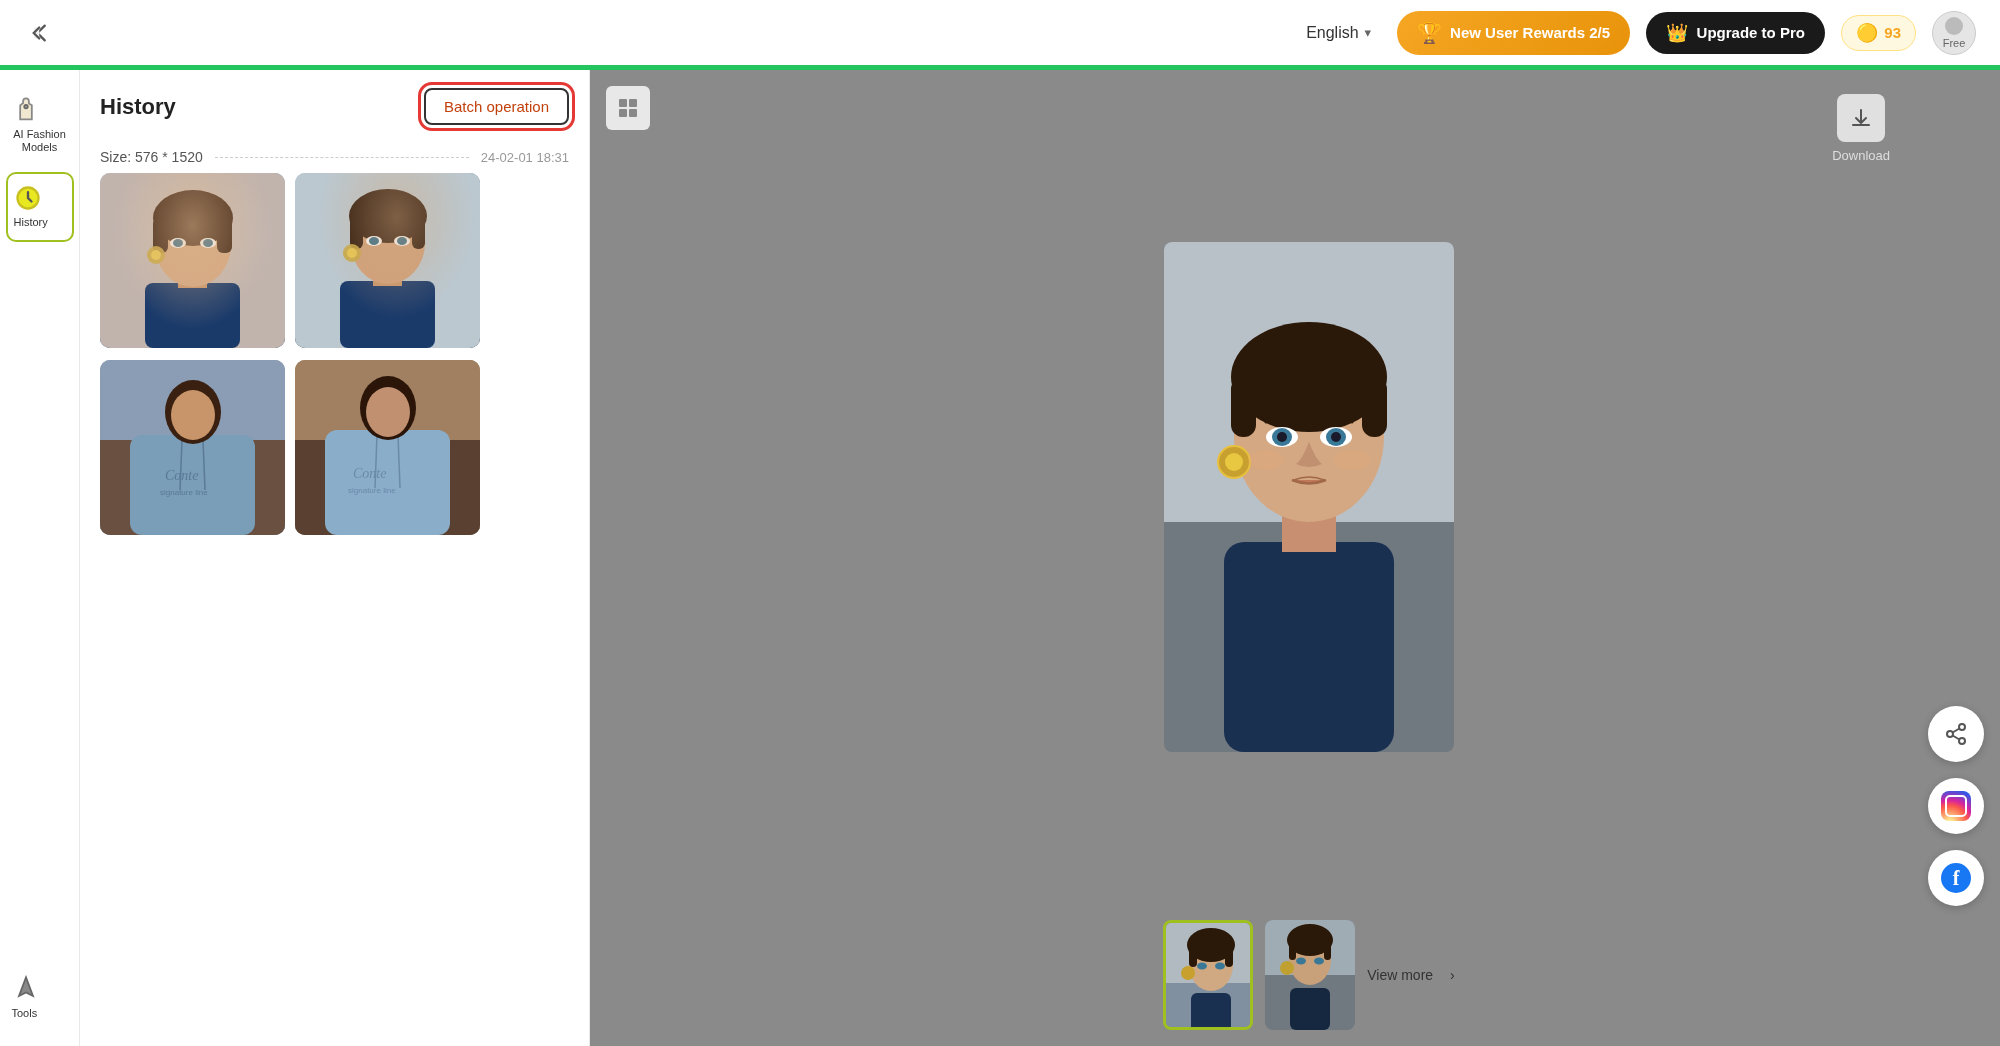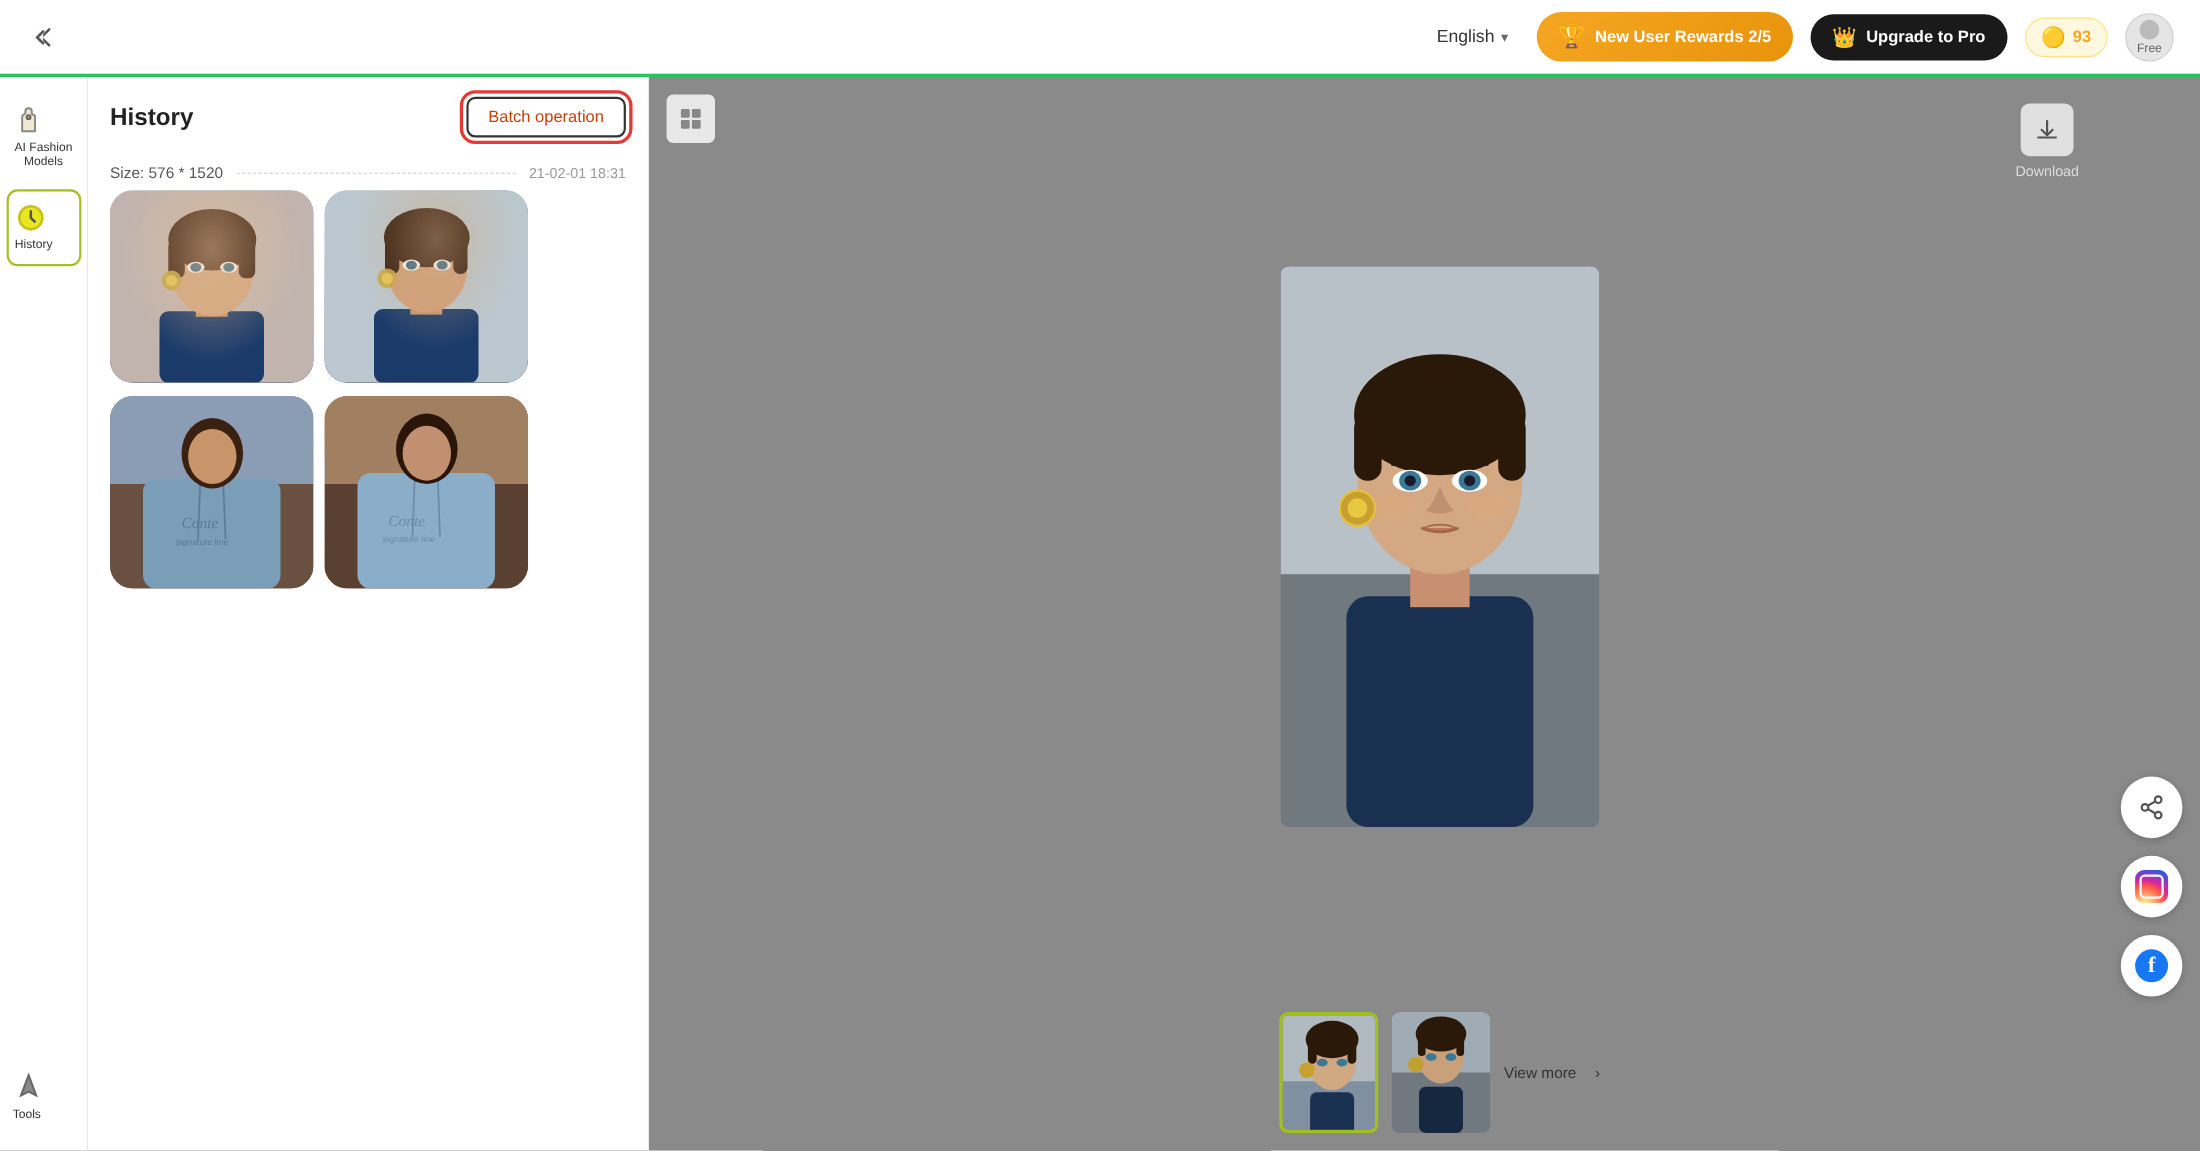--- a/index.html
+++ b/index.html
@@ -6,21 +6,21 @@
     body { font-family: -apple-system, BlinkMacSystemFont, 'Segoe UI', sans-serif; background: #f0f0f0; width: 2000px; height: 1046px; overflow: hidden; display: flex; flex-direction: column; }
 
     
     .topnav {
       height: 70px;
       background: #fff;
       display: flex;
       align-items: center;
       justify-content: space-between;
       padding: 0 24px;
-      border-bottom: 3px solid #22c55e;
+      border-bottom: 5px solid #22c55e;
       gap: 16px;
       flex-shrink: 0;
     }
     .topnav-left { margin-right: auto; display: flex; align-items: center; gap: 8px; }
     .back-btn { width: 36px; height: 36px; display: flex; align-items: center; justify-content: center; cursor: pointer; border-radius: 6px; }
     .back-btn svg { width: 22px; height: 22px; }
 
     .lang-selector {
       display: flex; align-items: center; gap: 6px; cursor: pointer; font-size: 16px; color: #333; padding: 6px 10px; border-radius: 6px;
     }
@@ -144,21 +144,21 @@
     .history-date-label { font-size: 13px; color: #999; white-space: nowrap; }
 
     .history-images-row {
       display: flex;
       gap: 10px;
       padding: 0 8px 12px 8px;
     }
     .history-img-wrap {
       width: 185px;
       height: 175px;
-      border-radius: 21px;
+      border-radius: 10px;
       overflow: hidden;
       background: #e0e0e0;
       flex-shrink: 0;
       cursor: pointer;
     }
 
     
     .img-fashion-1 {
       width: 100%; height: 100%;
       background: linear-gradient(160deg, #b8c9d8 0%, #8fa8bc 30%, #1a3a5c 60%, #0a1f3a 100%);
@@ -400,21 +400,21 @@
     <div class="history-header">
       <h2 class="history-title">History</h2>
       <button class="batch-op-btn">Batch operation</button>
     </div>
 
     <div class="history-scroll">
 
       <div class="history-group-header">
         <span class="history-size">Size: 576 * 1520</span>
         <div class="history-date"></div>
-        <span class="history-date-label">21-02-01 18:31</span>
+        <span class="history-date-label">24-02-01 18:31</span>
       </div>
       <div class="history-images-row">
         <div class="history-img-wrap">
           <div class="img-fashion-1">
             
             <svg width="100%" height="100%" viewBox="0 0 185 175" preserveAspectRatio="xMidYMid slice">
               <defs>
                 <radialGradient id="skin1" cx="50%" cy="35%" r="45%">
                   <stop offset="0%" stop-color="#d4a882"></stop>
                   <stop offset="100%" stop-color="#b87850"></stop>

